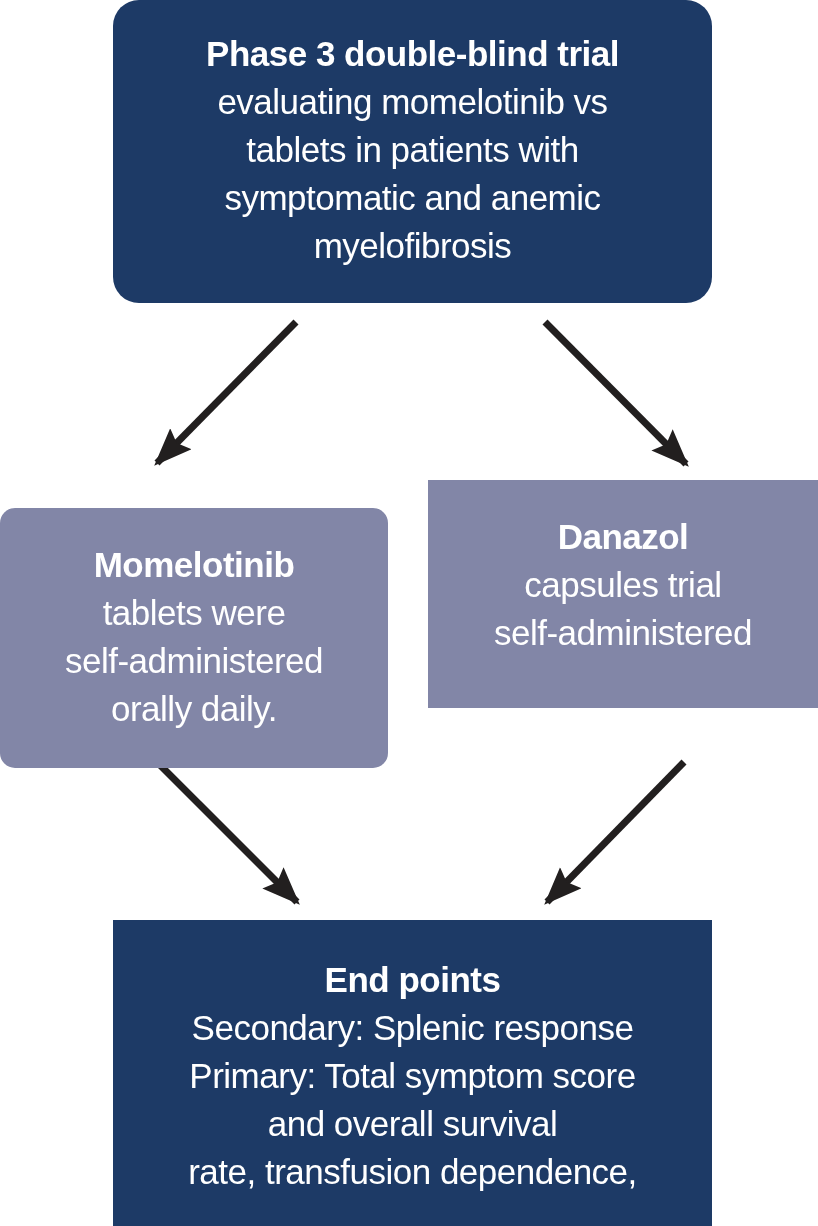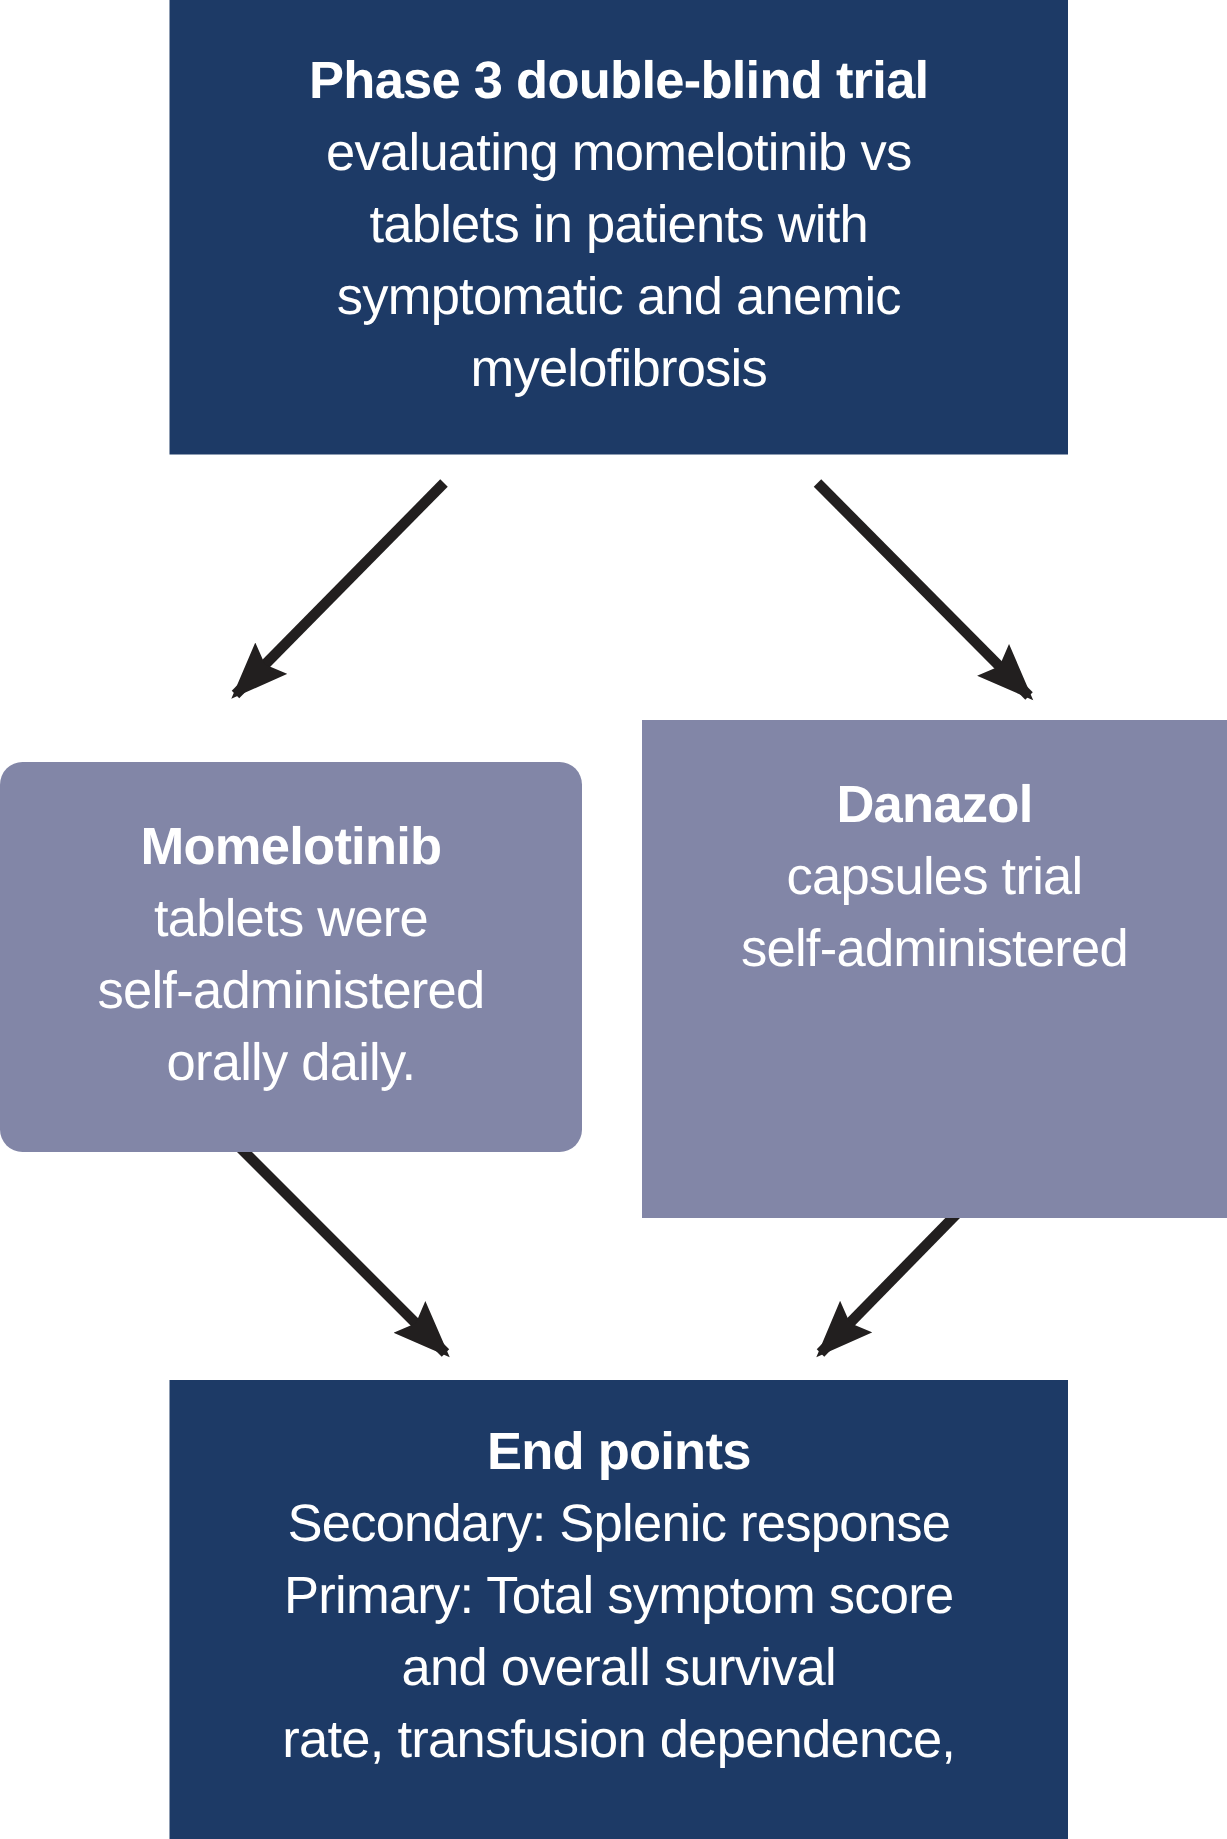--- a/index.html
+++ b/index.html
@@ -37,42 +37,43 @@
   }
   .navy { background: var(--navy, #1d3a66); }
   .slate { background: var(--slate, #8286a7); }
 
   .box-trial {
     left: 113px;
     top: 0;
     width: 599px;
     height: 303px;
     padding-top: 30px;
+    border-radius: 26px;
   }
   .box-momelotinib {
     left: 0;
     top: 508px;
     width: 388px;
     height: 260px;
     padding-top: 33px;
     border-radius: 15px;
   }
   .box-danazol {
     left: 428px;
     top: 480px;
     width: 390px;
-    height: 332px;
+    height: 228px;
     padding-top: 33px;
   }
   .box-endpoints {
     left: 113px;
     top: 920px;
     width: 599px;
     height: 306px;
-    padding-top: 24px;
+    padding-top: 36px;
   }
 </style>
 </head>
 <body>
 
 <div class="canvas">
 
   <svg class="arrows" viewBox="0 0 818 1226" xmlns="http://www.w3.org/2000/svg" aria-hidden="true">
     <defs>
       <marker id="ah" markerUnits="userSpaceOnUse" markerWidth="44" markerHeight="34" refX="34" refY="15" orient="auto">

